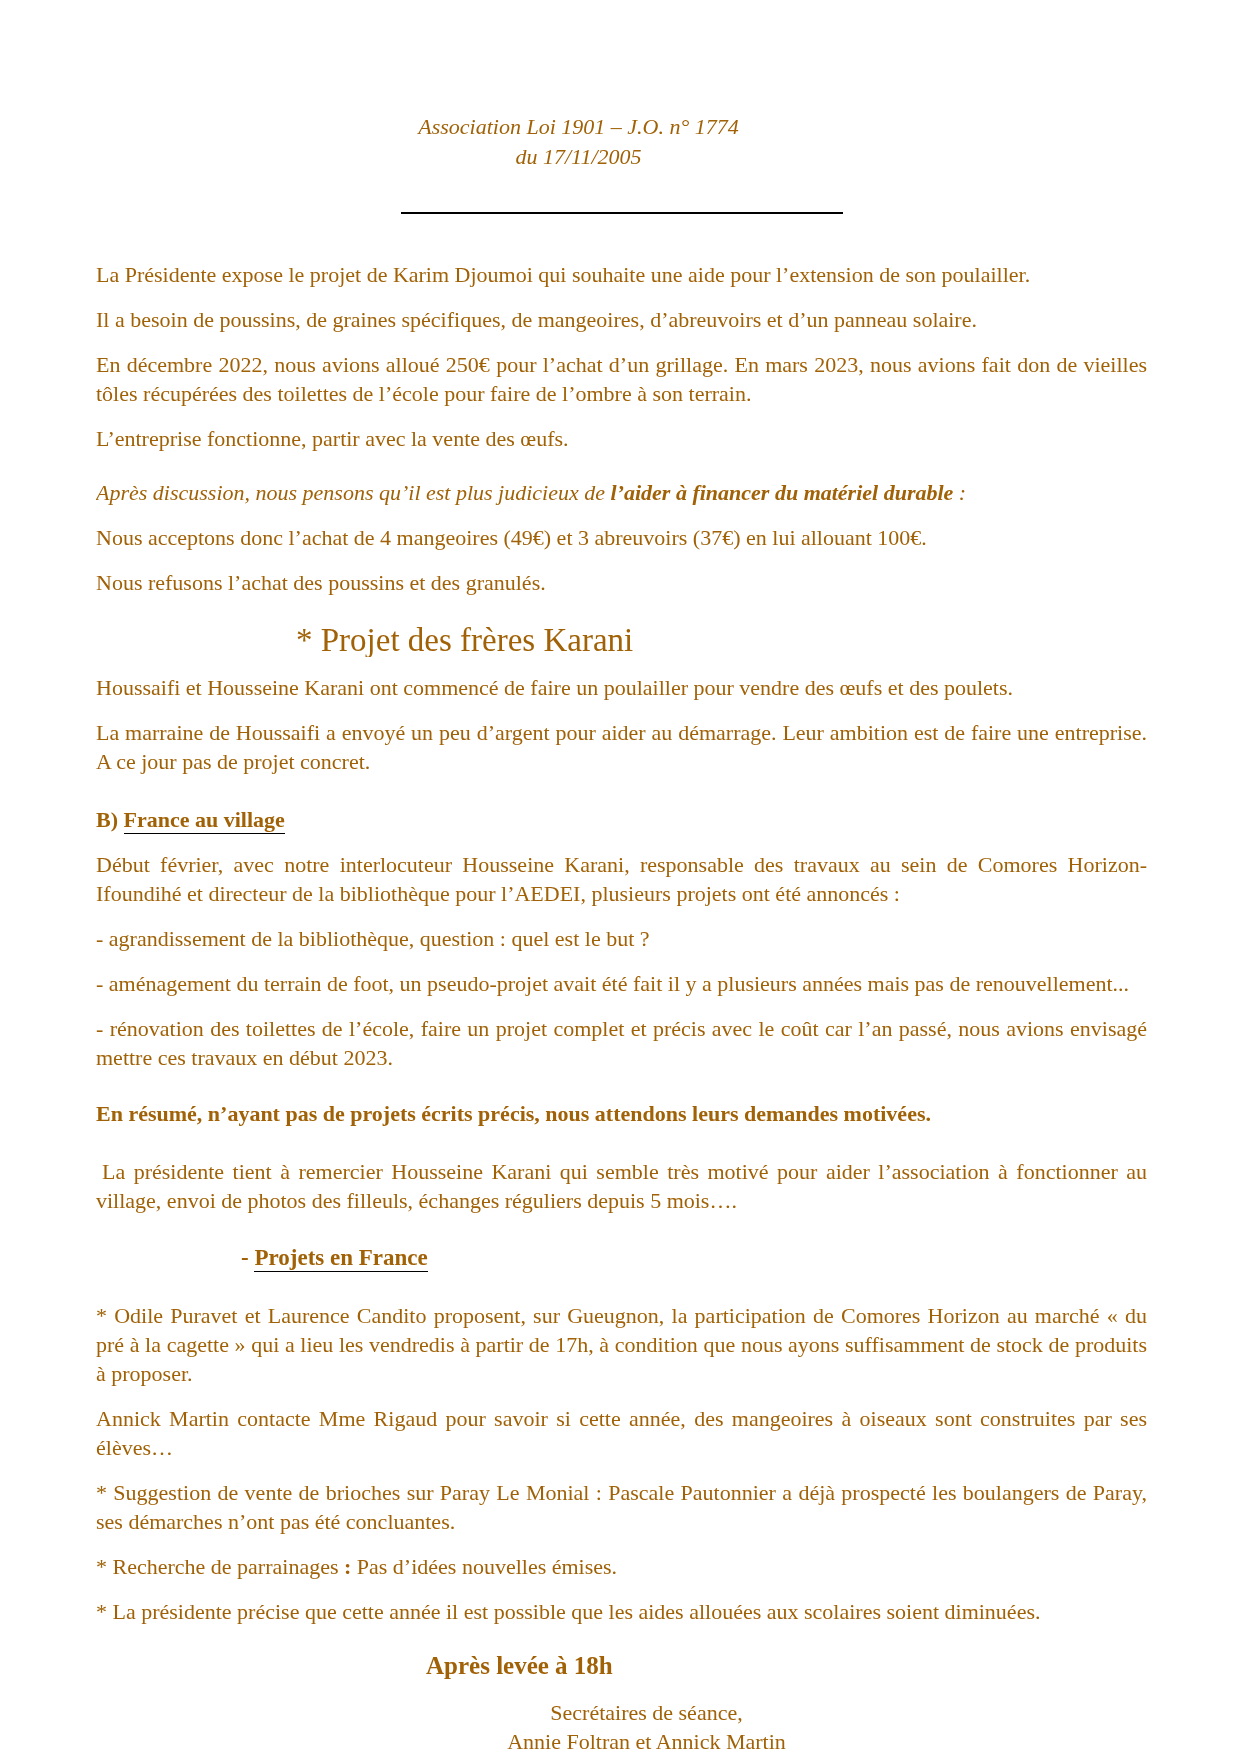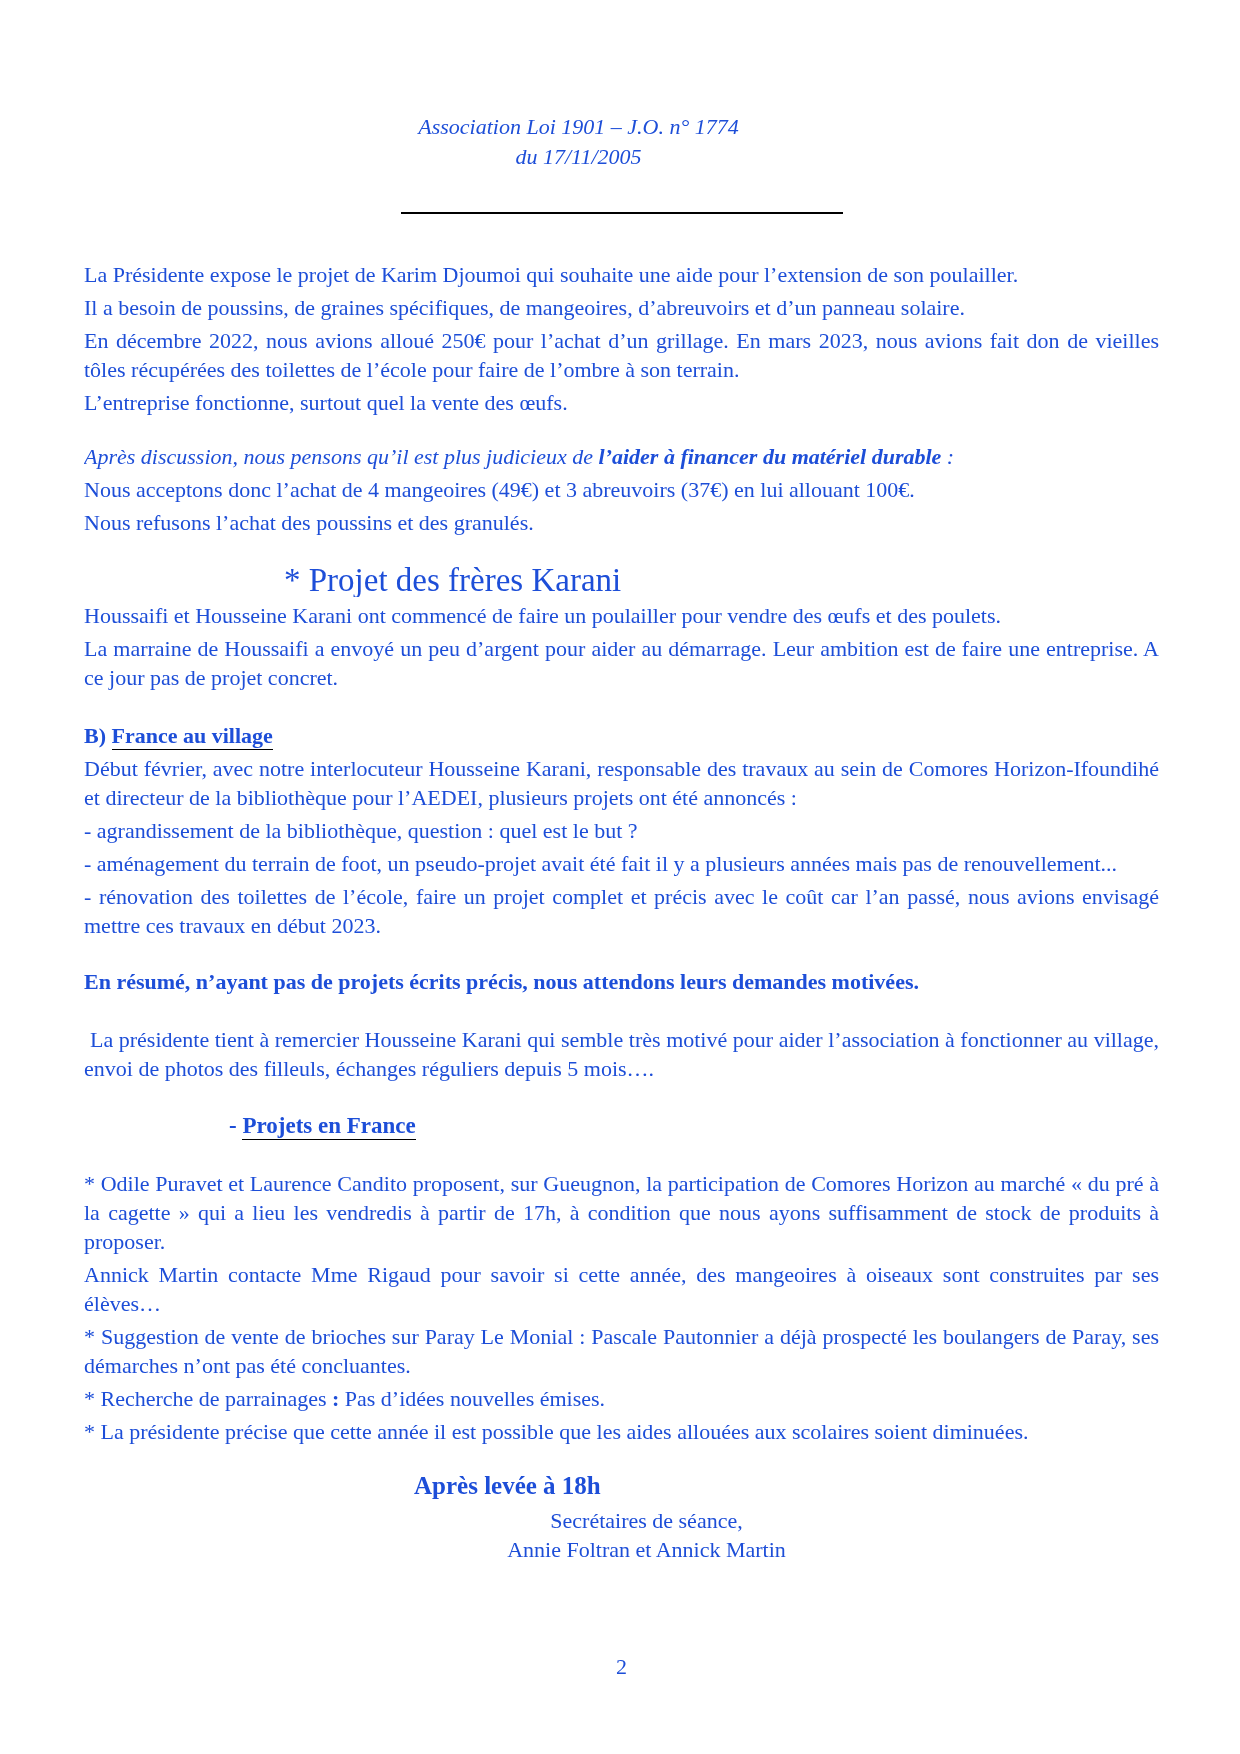--- a/index.html
+++ b/index.html
@@ -1,23 +1,23 @@
 <!DOCTYPE html>
 <html lang="fr"><head>
 <meta charset="utf-8">
 <style>
   html,body{margin:0;padding:0;background:#7a7a7a;}
   .page{
-    width:1240px;height:1754px;background:#ffffff;color:#1d4ed8;
+    width:1240px;height:1754px;background:#ffffff;color:#a16207;
     font-family:"Liberation Serif","DejaVu Serif",serif;
     font-size:22px;line-height:29px;
     overflow:hidden;position:relative;box-sizing:border-box;
   }
   .content{padding:112px 77px 0 80px;box-sizing:border-box;}
-  p{margin:4px;}
+  p{margin:16px;}
   .just{text-align:justify;}
   .one{white-space:nowrap;overflow:hidden;}
   .hdr{text-align:center;font-style:italic;line-height:30px;margin:0 86px 0 0;}
   .rule{width:442px;height:2px;background:#000;margin:40px auto 0 auto;}
   .mt-first{margin-top:46px;}
   .mt-apres{margin-top:25px;font-style:italic;}
   .h-karani{font-size:33px;line-height:34px;margin-top:26px;padding-left:200px;}
   .mt-kp1{margin-top:2px;}
   .h-village{font-weight:bold;margin-top:29px;}
   .u{border-bottom:2.5px solid #000;padding-bottom:1px;}
@@ -39,21 +39,21 @@
     <div class="hdr">
       <div>Association Loi 1901 – J.O. n° 1774</div>
       <div>du 17/11/2005</div>
     </div>
 
     <div class="rule"></div>
 
     <p class="one mt-first">La Présidente expose le projet de Karim Djoumoi qui souhaite une aide pour l’extension de son poulailler.</p>
     <p class="one">Il a besoin de poussins, de graines spécifiques, de mangeoires, d’abreuvoirs et d’un panneau solaire.</p>
     <p class="just">En décembre 2022, nous avions alloué 250€ pour l’achat d’un grillage. En mars 2023, nous avions fait don de vieilles tôles récupérées des toilettes de l’école pour faire de l’ombre à son terrain.</p>
-    <p class="one">L’entreprise fonctionne, surtout quel la vente des œufs.</p>
+    <p class="one">L’entreprise fonctionne, partir avec la vente des œufs.</p>
 
     <p class="one mt-apres"><span>Après discussion, nous pensons qu’il est plus judicieux de </span><span class="b">l’aider à financer du matériel durable</span><span> :</span></p>
     <p class="one">Nous acceptons donc l’achat de 4 mangeoires (49€) et 3 abreuvoirs (37€) en lui allouant 100€.</p>
     <p class="one">Nous refusons l’achat des poussins et des granulés.</p>
 
     <p class="h-karani one">* Projet des frères Karani</p>
     <p class="one mt-kp1">Houssaifi et Housseine Karani ont commencé de faire un poulailler pour vendre des œufs et des poulets.</p>
     <p class="just">La marraine de Houssaifi a envoyé un peu d’argent pour aider au démarrage. Leur ambition est de faire une entreprise. A ce jour pas de projet concret.</p>
 
     <p class="h-village one"><span>B) </span><span class="u">France au village</span></p>

